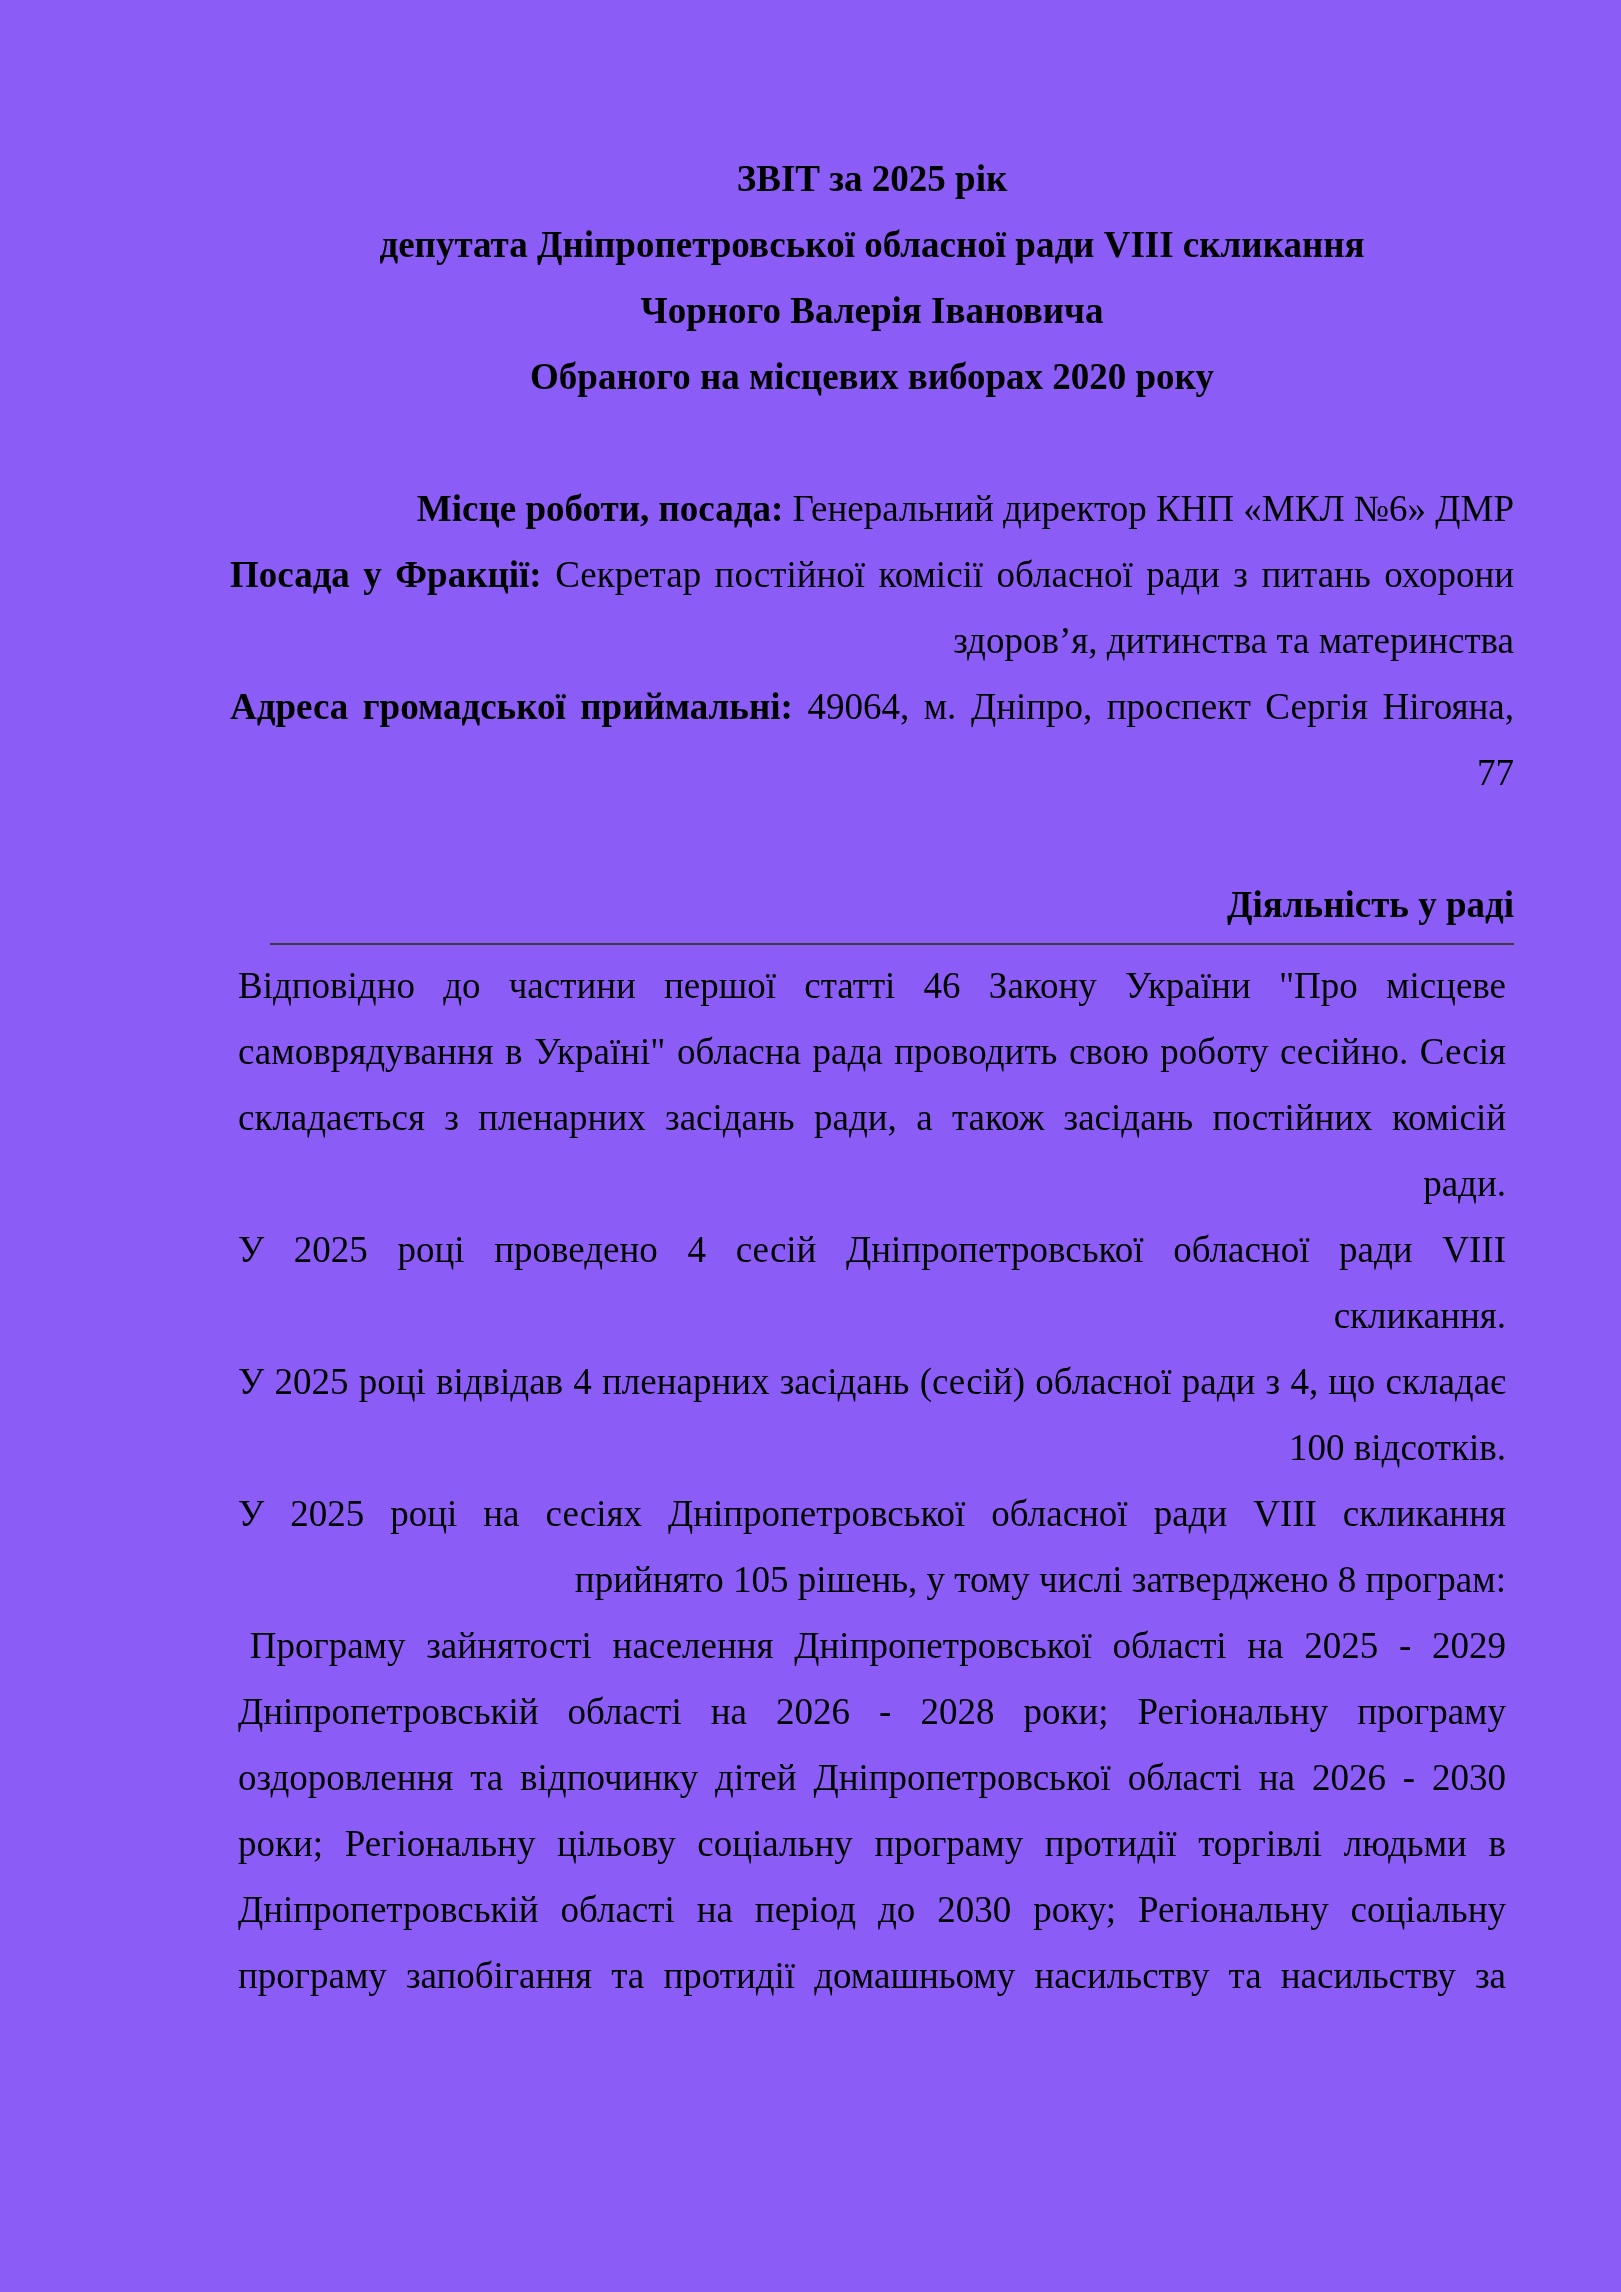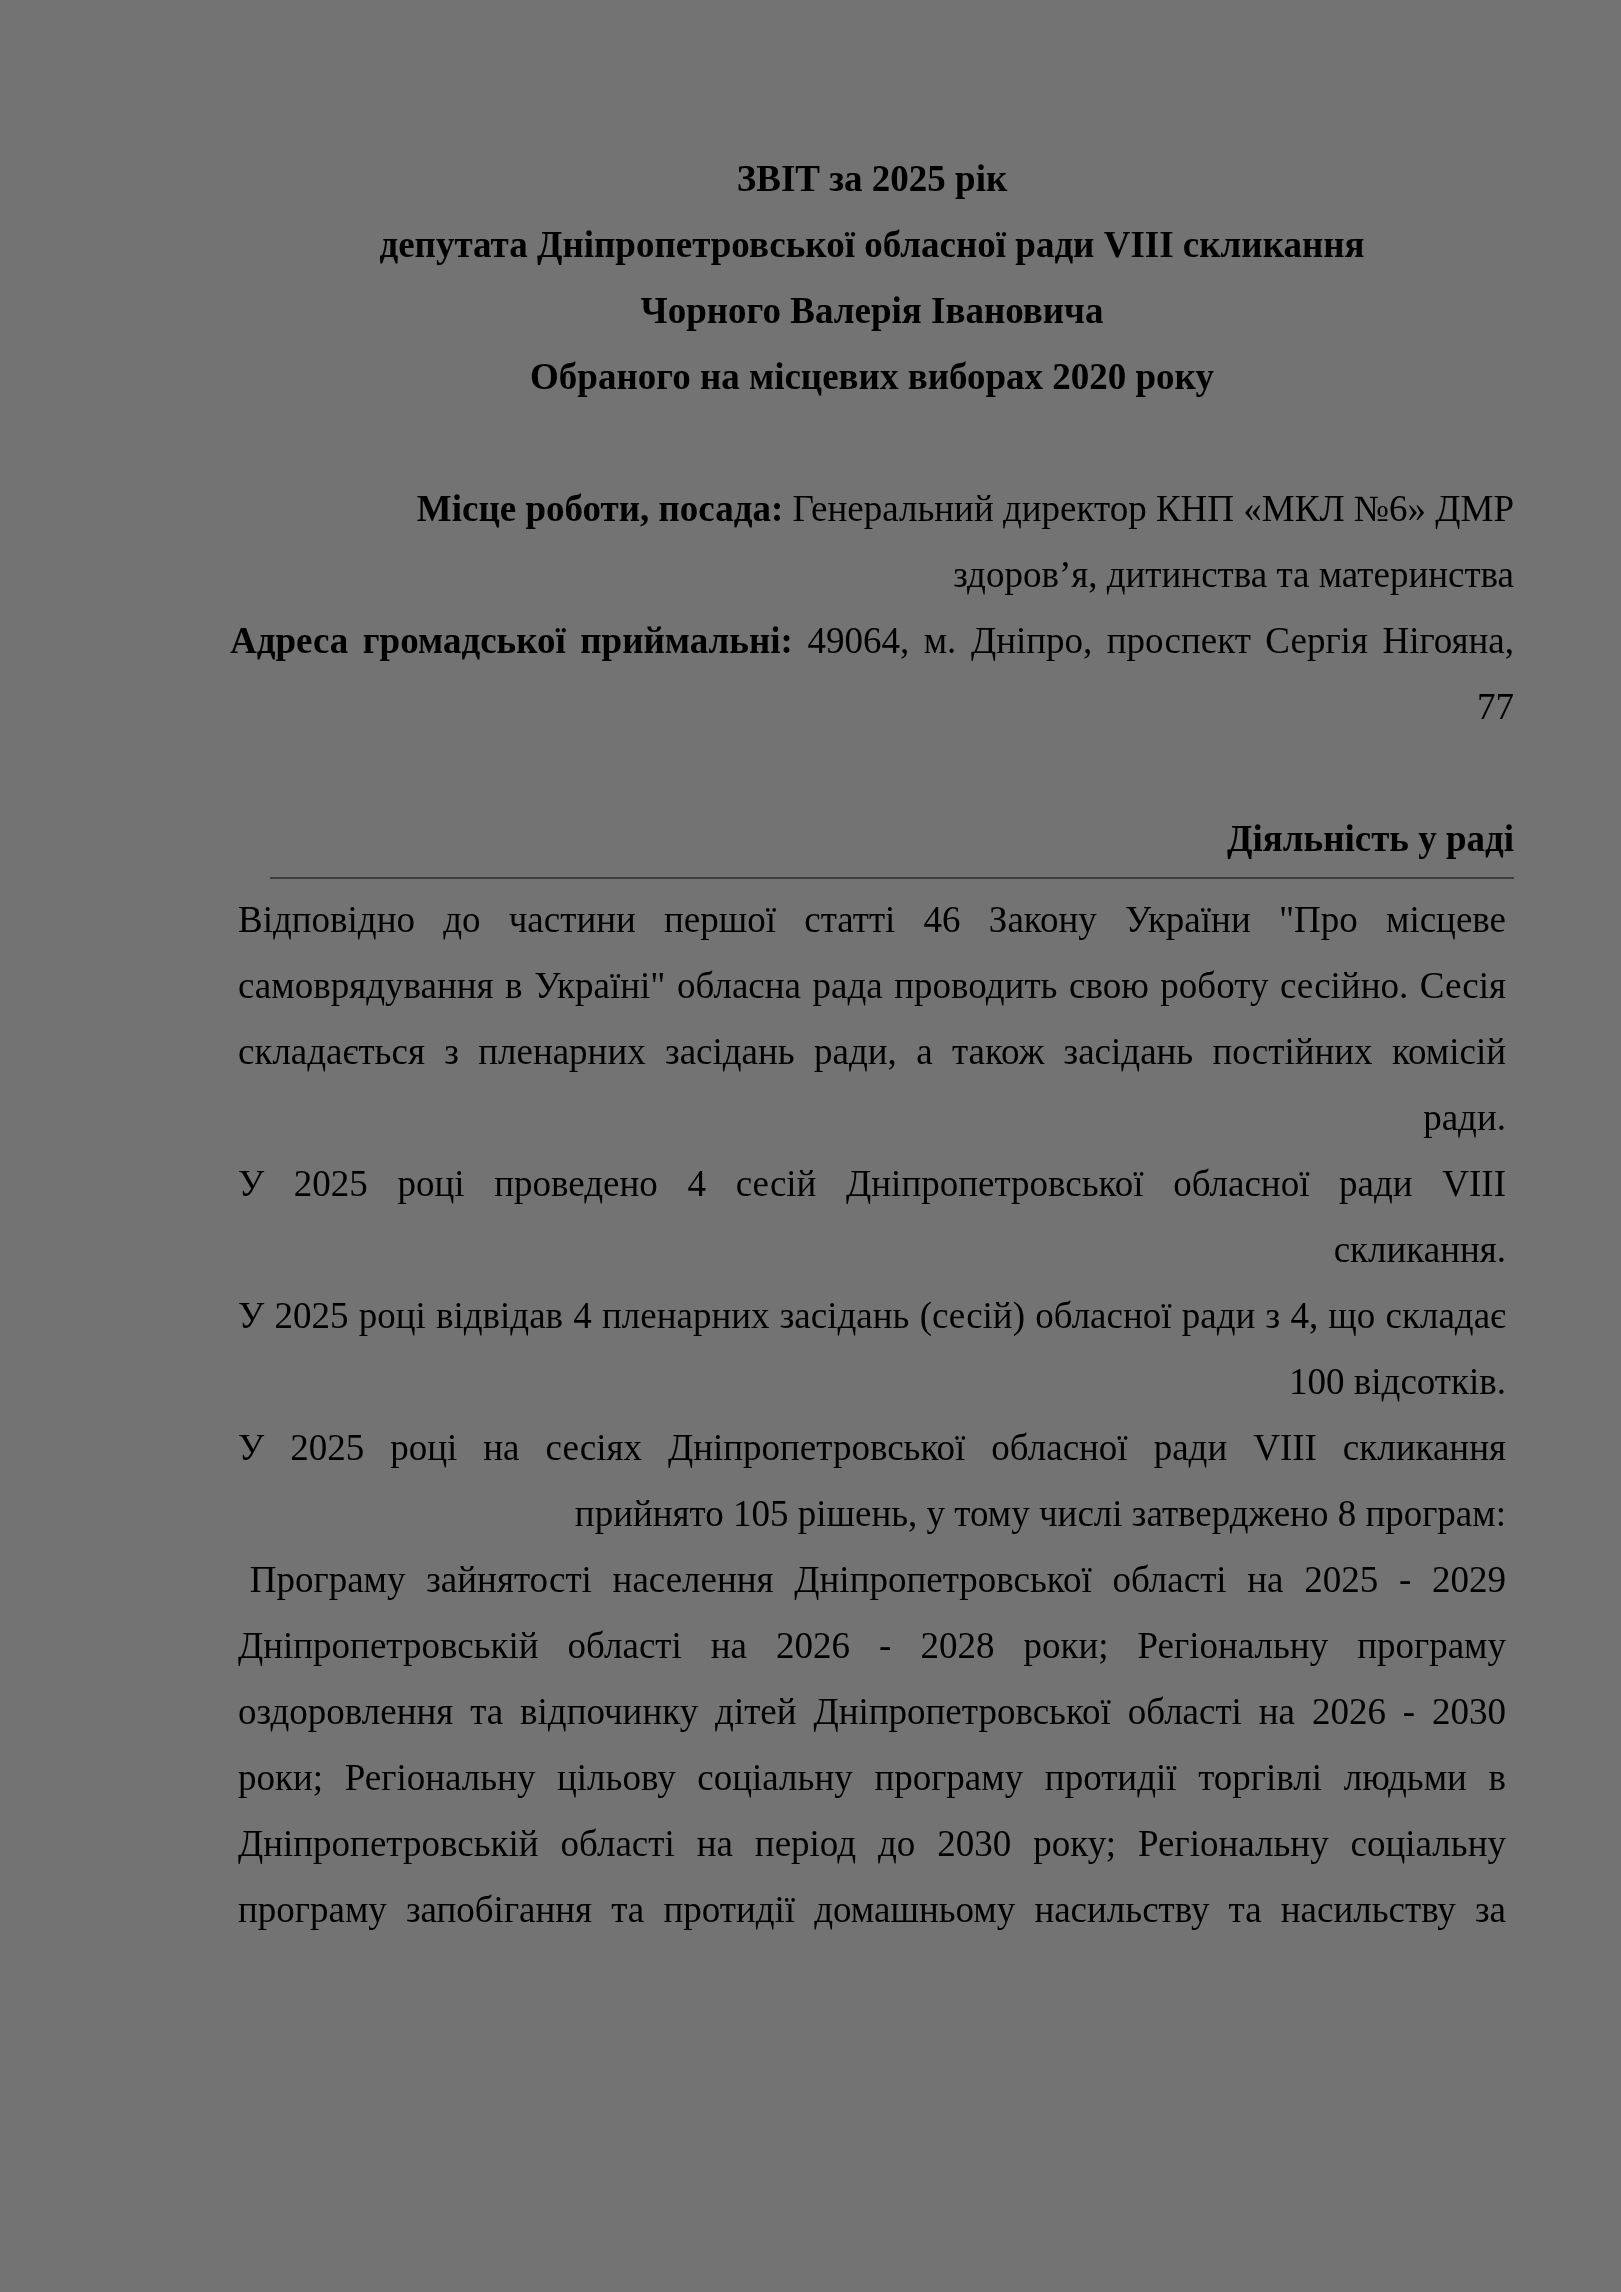--- a/index.html
+++ b/index.html
@@ -4,21 +4,21 @@
 <style>
   html, body {
     margin: 0;
     padding: 0;
     background: #ffffff;
   }
   .page {
     position: relative;
     width: 1621px;
     height: 2293px;
-    background: #737373;
+    background: #8b5cf6;
     color: #000000;
     font-family: "Liberation Serif", "DejaVu Serif", serif;
     overflow: hidden;
   }
   .content {
     position: absolute;
     left: 230px;
     top: 0;
     width: 1284px;
   }
@@ -55,20 +55,21 @@
 
     <div class="title-block">
       <div class="line c b">ЗВІТ за 2025 рік</div>
       <div class="line c b">депутата Дніпропетровської обласної ради VIII скликання</div>
       <div class="line c b">Чорного Валерія Івановича</div>
       <div class="line c b">Обраного на місцевих виборах 2020 року</div>
     </div>
 
     <div class="info-block">
       <div class="line"><span class="b">Місце роботи, посада:</span><span> Генеральний директор КНП «МКЛ №6» ДМР</span></div>
+      <div class="line jl"><span class="b">Посада у Фракції:</span><span> Секретар постійної комісії обласної ради з питань охорони</span></div>
       <div class="line"><span>здоров’я, дитинства та материнства</span></div>
       <div class="line jl"><span class="b">Адреса громадської приймальні:</span><span> 49064, м. Дніпро, проспект Сергія Нігояна,</span></div>
       <div class="line"><span>77</span></div>
     </div>
 
     <div class="heading-block">
       <div class="line b">Діяльність у раді</div>
     </div>
 
     <div class="body-block">

